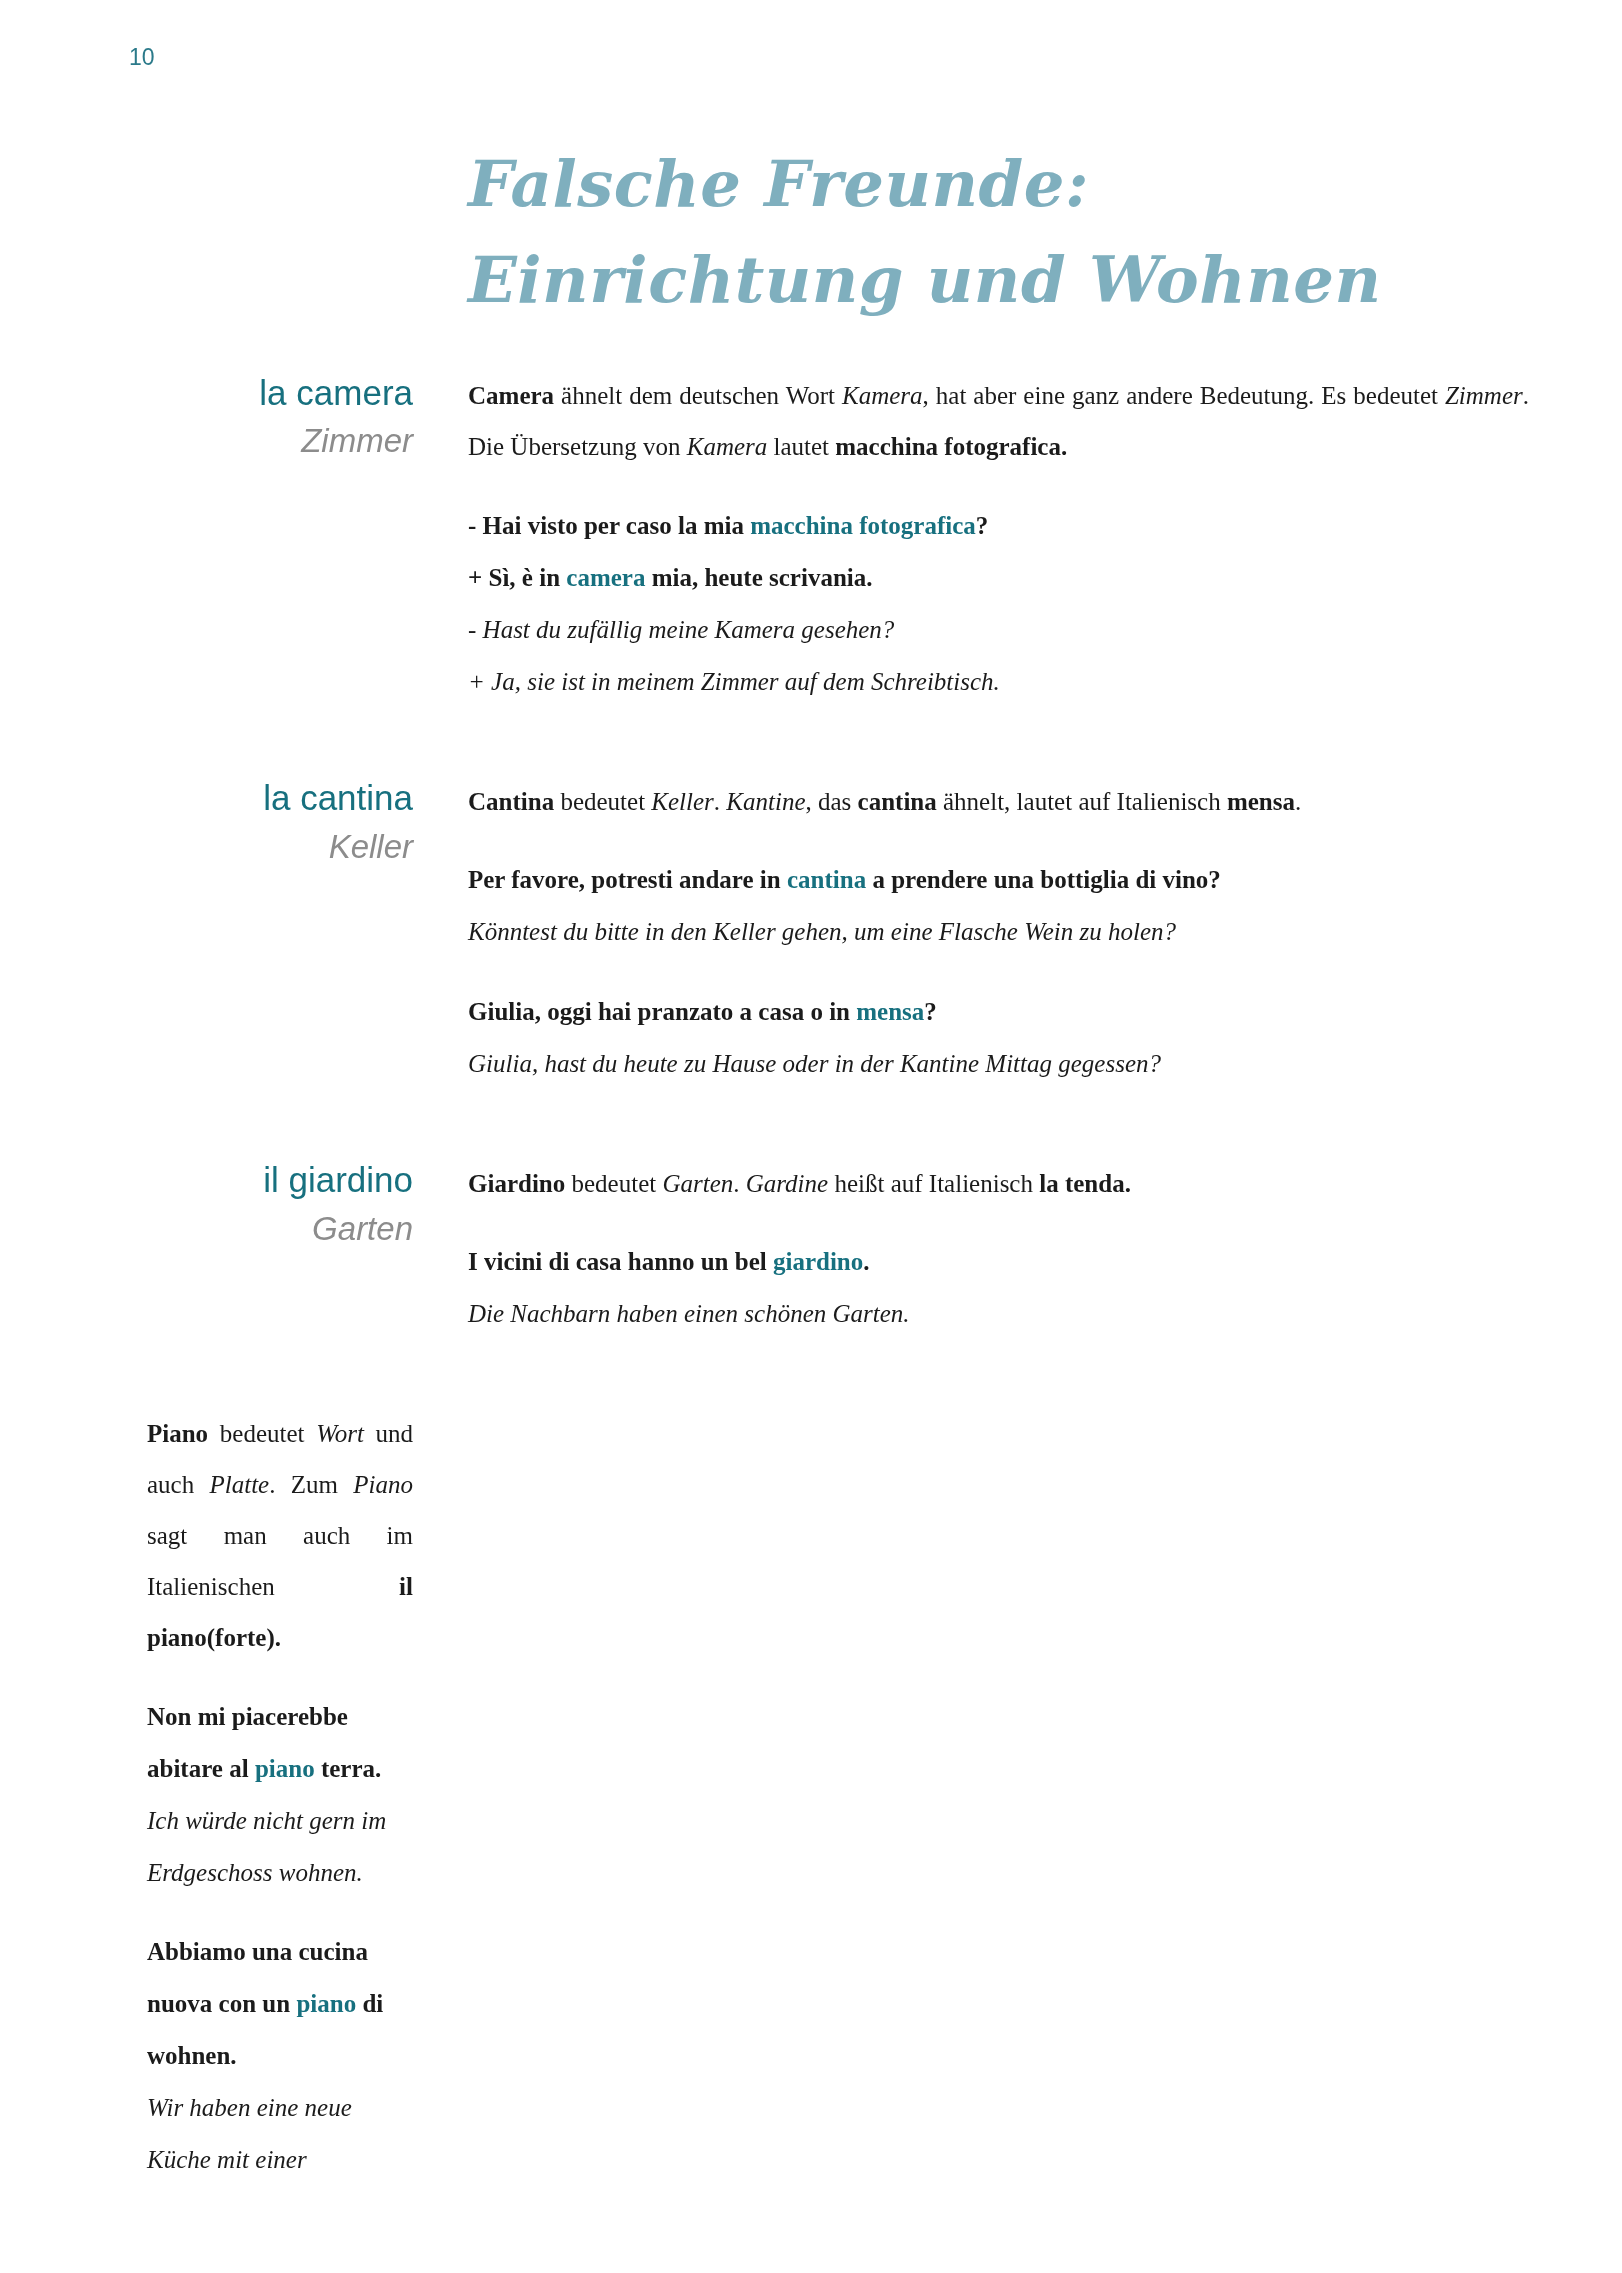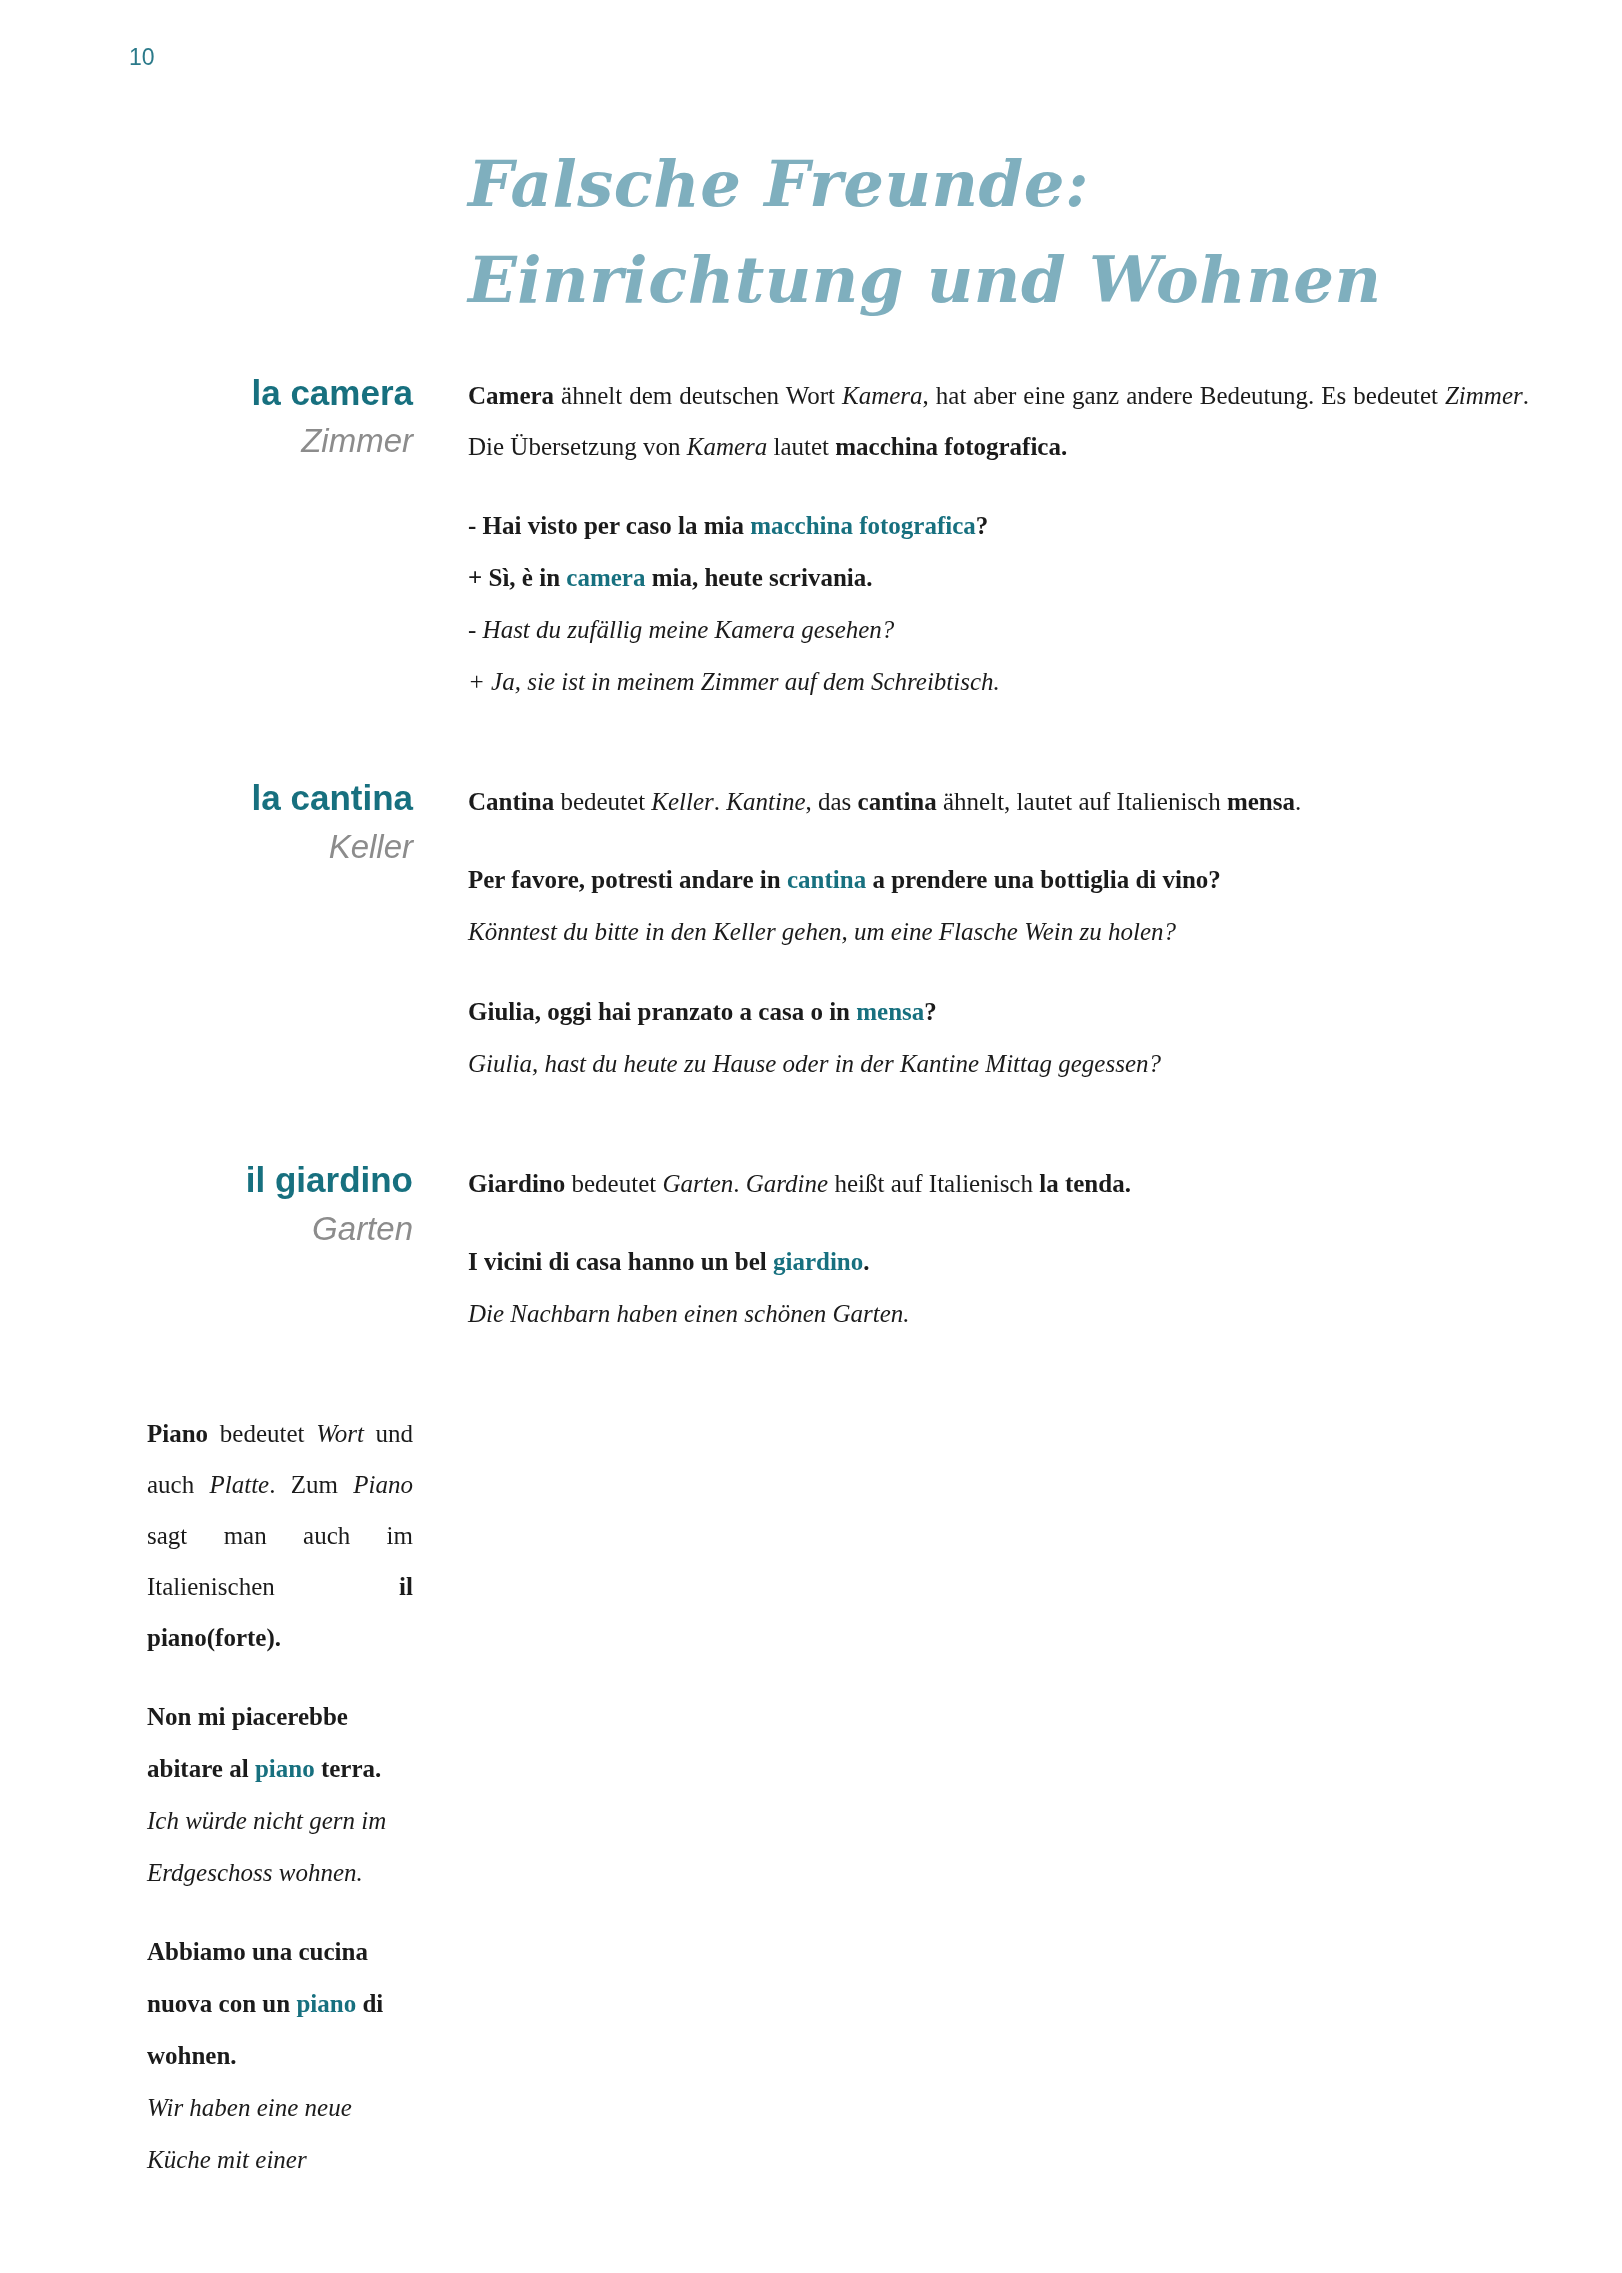--- a/index.html
+++ b/index.html
@@ -30,21 +30,21 @@
     grid-template-columns:266px 1061px;
     column-gap:55px;
     margin-top:68px;
   }
   .entry.first{margin-top:42px;}
   .hw-col{
     text-align:right;
     font-family:"Liberation Sans",sans-serif;
     padding-top:1.8px;
   }
-  .hw{color:#17707f;font-weight:bold;font-size:35px;line-height:42px;}
+  .hw{color:#17707f;font-weight:normal;font-size:35px;line-height:42px;}
   .hw-tr{color:#8c8c8c;font-style:italic;font-size:33px;line-height:40px;margin-top:7.3px;font-weight:400;}
   .body-col{font-size:25px;}
   .para{text-align:justify;line-height:51px;}
   .ex-group{margin-top:27.5px;}
   .ex-line{line-height:52px;}
   .b{font-weight:bold;}
   .it{font-style:italic;}
   .teal{color:#17707f;}
 </style>
 </head>

